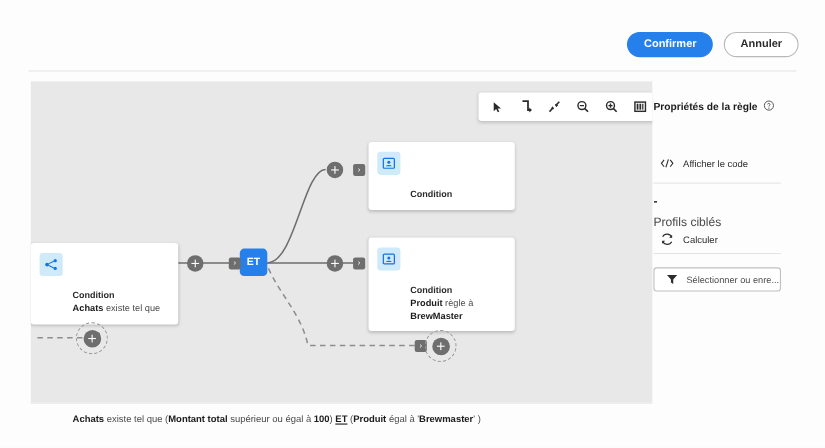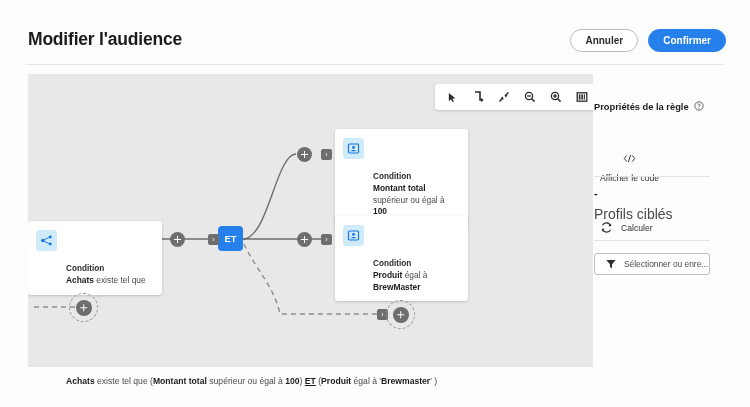--- a/index.html
+++ b/index.html
@@ -244,21 +244,21 @@
     line-height: 12px;
     white-space: nowrap;
     margin-left: 31px;
   }
   .expression b { color: #1b1b1b; font-weight: bold; }
   .expression u { text-decoration: underline; font-weight: bold; color:#1b1b1b; }
 
   
   .sidebar {
     position: absolute;
-    left: 594px; top: 88px;
+    left: 594px; top: 78px;
     width: 130px; height: 292px;
     background: #fdfdfd;
   }
   .sb-title {
     position: absolute;
     left: 0; top: 13px;
     font-size: 9.3px;
     font-weight: bold;
     color: #1b1b1b;
     display: flex;
@@ -277,21 +277,21 @@
     white-space: nowrap;
   }
   .sb-icon {
     width: 13px; height: 13px;
     display: flex;
     align-items: center;
     justify-content: center;
     flex: 0 0 13px;
   }
   #sb-results { top: 43px; }
-  #sb-code    { top: 64px; flex-direction: column; }
+  #sb-code    { top: 64px; }
 
   .sb-divider {
     position: absolute;
     left: 0;
     width: 116px; height: 1px;
     background: #e4e4e4;
   }
   #div-1 { top: 88px; }
   #div-2 { top: 152px; }
 
@@ -299,21 +299,21 @@
     position: absolute;
     left: 0; top: 100px;
     font-size: 11px;
     font-weight: bold;
     color: #1b1b1b;
     line-height: 11px;
   }
   .sb-sublabel {
     position: absolute;
     left: 0; top: 118px;
-    font-size: 14px;
+    font-size: 11px;
     color: #4a4a4a;
   }
   #sb-calc { top: 133px; }
 
   .sb-select-btn {
     position: absolute;
     left: 0; top: 165px;
     width: 116px; height: 22px;
     background: #fff;
     border: 1.2px solid #c0c0c0;
@@ -328,24 +328,23 @@
     white-space: nowrap;
     text-align: center;
   }
 </style>
 </head>
 <body>
 
 <div class="app">
 
   <div class="header">
-    <div class="page-title">Modifier l'audience</div>
     <div class="header-actions">
+      <div class="btn-pill btn-confirm">Confirmer</div>
       <div class="btn-pill btn-cancel">Annuler</div>
-      <div class="btn-pill btn-confirm">Confirmer</div>
     </div>
     <div class="header-rule"></div>
   </div>
 
   <div class="canvas">
 
     <svg class="canvas-svg" viewBox="0 0 565 292">
 
       <line x1="134" y1="165" x2="199" y2="165" stroke="#6e6e6e" stroke-width="1.4"></line>
 
@@ -422,35 +421,34 @@
     <div class="node" id="node-montant">
       <div class="node-icon">
         <svg width="13" height="13" viewBox="0 0 14 14">
           <rect x="1.6" y="2.2" width="10.8" height="9.6" rx="1" fill="none" stroke="#1473e6" stroke-width="1.2"></rect>
           <circle cx="7" cy="5.9" r="1.5" fill="#1473e6"></circle>
           <path d="M4.2 9.9 C4.6 8.1 9.4 8.1 9.8 9.9 Z" fill="#1473e6"></path>
         </svg>
       </div>
       <div class="node-body">
         <div class="node-kind">Condition</div>
-        <div class="node-text"><b>Montant total</b><span> supérieur ou égal à </span><b>100</b></div>
       </div>
     </div>
 
     <div class="node" id="node-produit">
       <div class="node-icon">
         <svg width="13" height="13" viewBox="0 0 14 14">
           <rect x="1.6" y="2.2" width="10.8" height="9.6" rx="1" fill="none" stroke="#1473e6" stroke-width="1.2"></rect>
           <circle cx="7" cy="5.9" r="1.5" fill="#1473e6"></circle>
           <path d="M4.2 9.9 C4.6 8.1 9.4 8.1 9.8 9.9 Z" fill="#1473e6"></path>
         </svg>
       </div>
       <div class="node-body">
         <div class="node-kind">Condition</div>
-        <div class="node-text"><b>Produit</b><span> égal à </span><br><b>BrewMaster</b></div>
+        <div class="node-text"><b>Produit</b><span> règle à </span><br><b>BrewMaster</b></div>
       </div>
     </div>
 
     <div class="et-node">ET</div>
 
     <div class="plus-btn" style="left:142px; top:158px;"></div>
     <div class="chev-btn" style="left:180px; top:160px;">›</div>
 
     <div class="plus-btn" style="left:269px; top:73px;"></div>
     <div class="chev-btn" style="left:293px; top:75px;">›</div>

